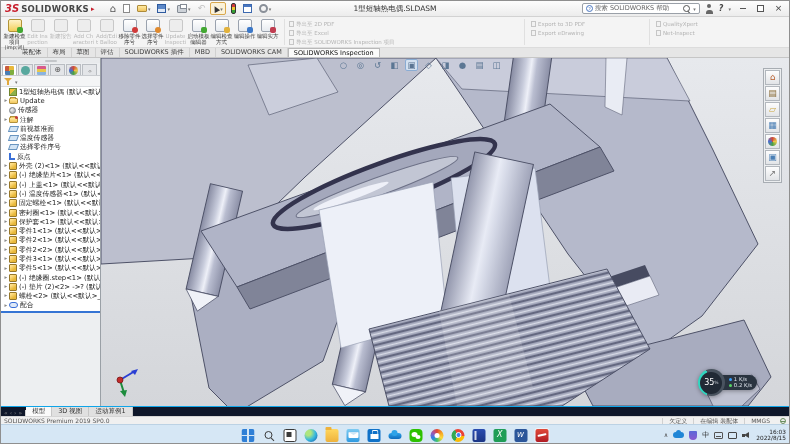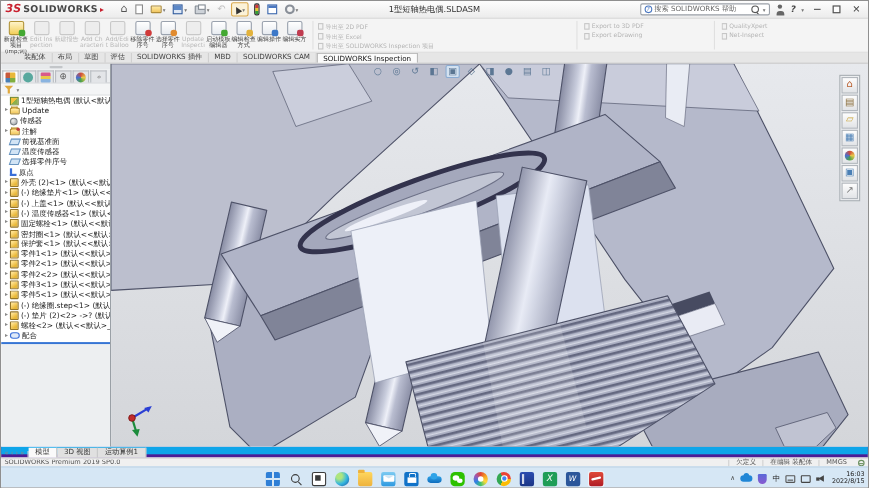--- a/index.html
+++ b/index.html
@@ -154,21 +154,21 @@
 .perf-pct{position:relative;z-index:1;color:#fff;font-size:8px}
 .perf-unit{position:relative;z-index:1;color:#cfd6de;font-size:4.5px}
 .perf-pill{z-index:1;margin-left:-5px;padding:2px 5px 2px 9px;background:#2a3440;border-radius:2px 9px 9px 2px;
   display:flex;flex-direction:column;gap:1px}
 .pr{display:flex;align-items:center;gap:2px;font-size:5.3px;color:#dfe5ec;line-height:1}
 .pd{width:3px;height:3px;border-radius:50%}
 .pd.up{background:#3aa0ff}
 .pd.down{background:#57d364}
 
 
-#mtabs{height:10px;background:#4c1d95;border-top:7px solid #0ea5e9;display:flex;align-items:flex-end;font-size:6.5px}
+#mtabs{height:10px;background:#0f172a;border-top:1px solid #0ea5e9;display:flex;align-items:flex-end;font-size:6.5px}
 .mnav{display:flex;align-items:center;gap:2px;padding:0 3px;color:#888;font-size:6px;border-right:1px solid #d2d2d2}
 .mnav span{line-height:1}
 .mtab{padding:0 6px;line-height:9px;border-right:1px solid #c6c6c6;background:#e0e0e0;color:#333;white-space:nowrap}
 .mtab.active{background:#fafafa}
 
 
 #statusbar{height:8px;background:#f0f0f0;border-top:1px solid #d5d5d5;display:flex;align-items:center;
   font-size:6px;color:#555;padding:0 3px;line-height:1}
 #st-left{flex:1;white-space:nowrap;overflow:hidden}
 .st-cell{padding:0 6px;border-left:1px solid #d0d0d0;white-space:nowrap}
@@ -731,20 +731,36 @@
         </div>
 
       <svg id="triad" width="34" height="32">
         <line x1="11" y1="14" x2="26" y2="5" stroke="#2a3fd4" stroke-width="2"></line>
         <polygon points="29,3 22,5 26,9" fill="#2a3fd4"></polygon>
         <line x1="11" y1="14" x2="15" y2="27" stroke="#1c8c3c" stroke-width="2"></line>
         <polygon points="16,31 11,25 18,24" fill="#1c8c3c"></polygon>
         <circle cx="11" cy="14" r="3" fill="#c22b2b" stroke="#7a1515" stroke-width="0.8"></circle>
       </svg>
 
+      <div id="perf">
+        <div class="perf-circle">
+          <span class="perf-pct">35</span>
+          <span class="perf-unit">%</span>
+        </div>
+        <div class="perf-pill">
+          <div class="pr">
+              <i class="pd up"></i>
+              <span>1 K/s</span>
+            </div>
+          <div class="pr">
+              <i class="pd down"></i>
+              <span>0.2 K/s</span>
+            </div>
+        </div>
+      </div>
     </div>
   </div>
 
   <div id="mtabs">
     <span class="mnav">
 
     <span>«</span>
         <span>‹</span>
         <span>›</span>
         <span>»</span>

